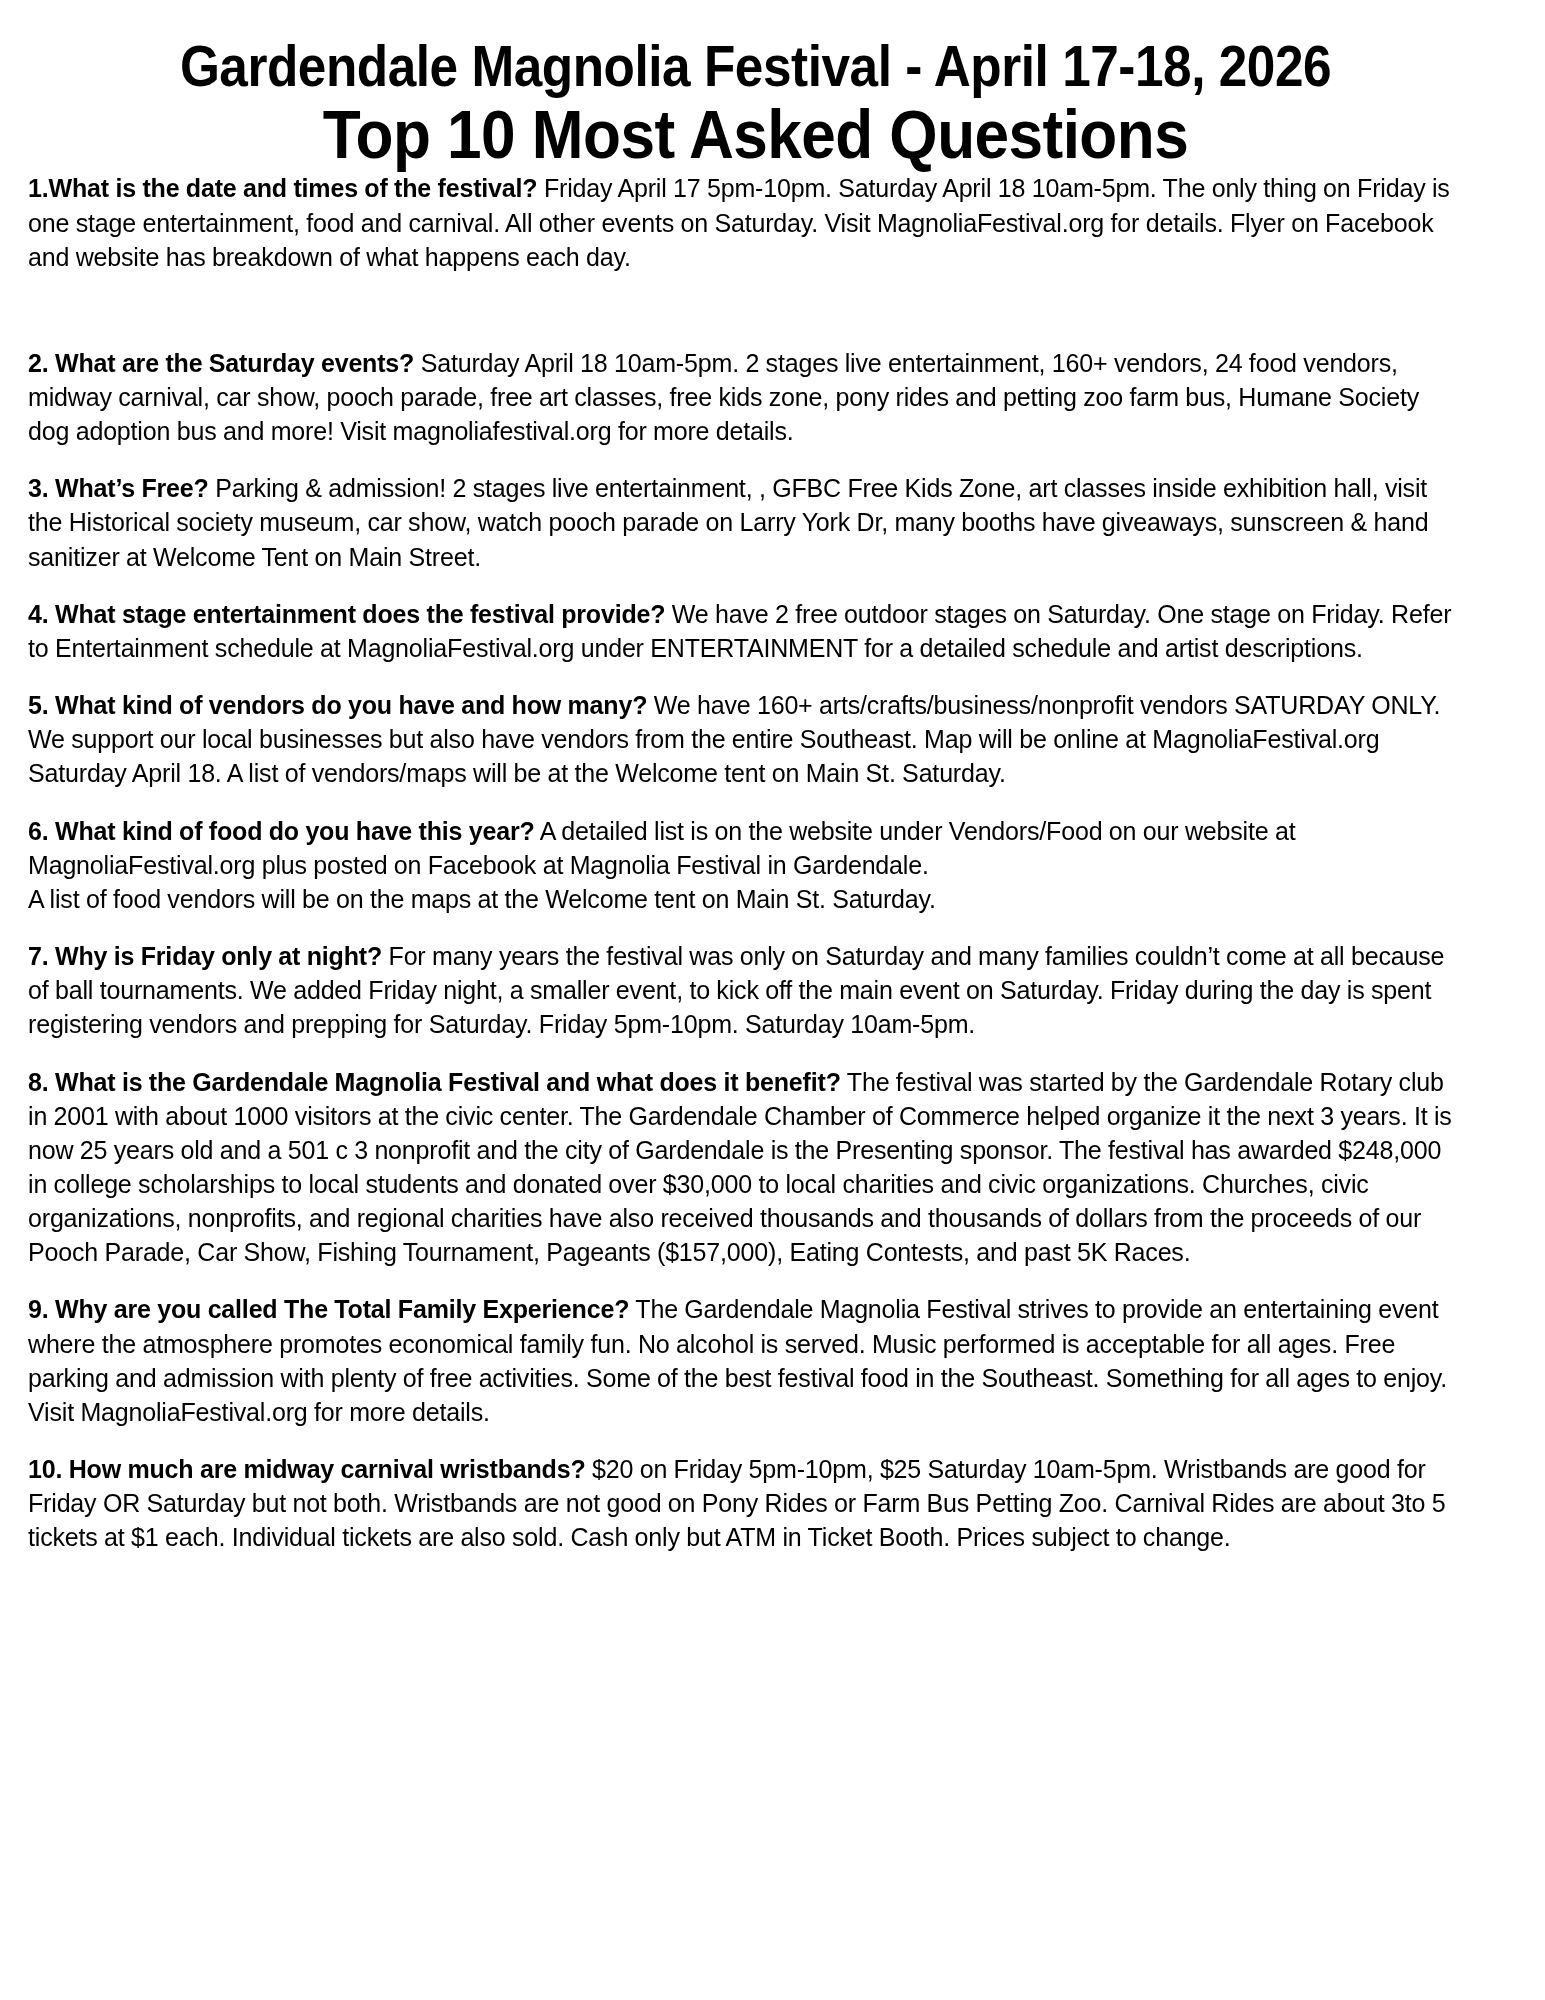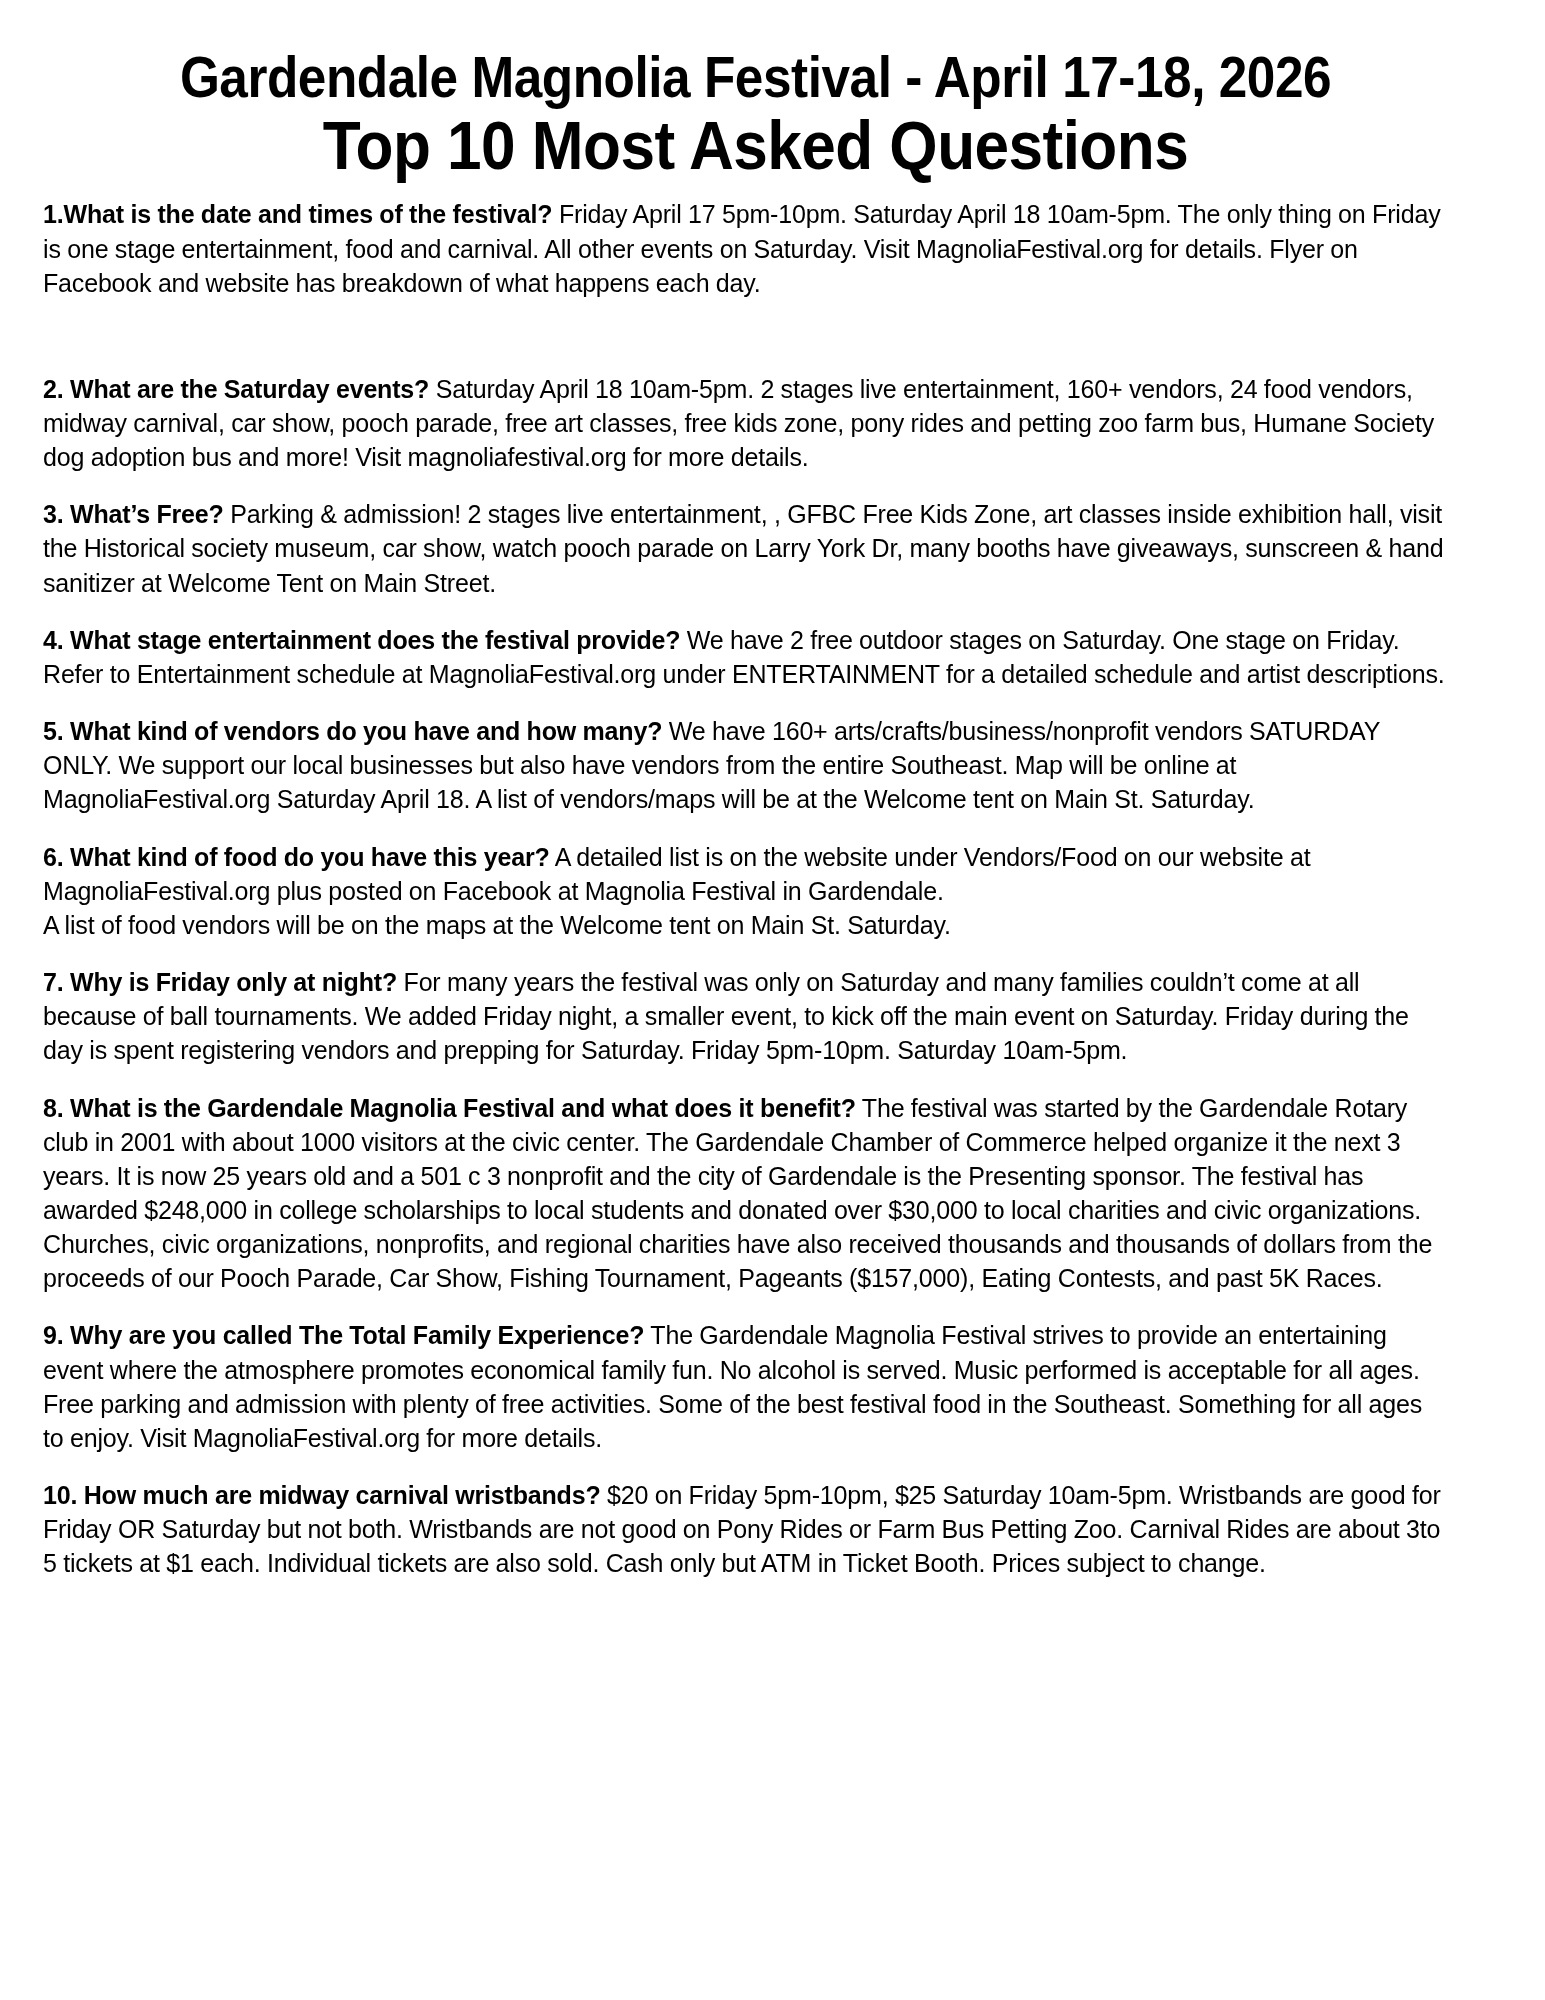--- a/index.html
+++ b/index.html
@@ -12,21 +12,21 @@
     width: 1545px;
     height: 2000px;
     font-family: "Liberation Sans", "DejaVu Sans", sans-serif;
     color: #000000;
     -webkit-font-smoothing: antialiased;
   }
   .page {
     width: 1545px;
     height: 2000px;
     box-sizing: border-box;
-    padding: 48px 62px 0 28px;
+    padding: 37px 62px 0 28px;
     position: relative;
     overflow: hidden;
   }
 
   
   .title-block {
     text-align: center;
     margin: 0;
     padding: 0;
   }
@@ -50,21 +50,21 @@
     letter-spacing: -0.6px;
     transform: scaleX(0.90);
     transform-origin: center top;
     white-space: nowrap;
     margin: 2px 0 0 0;
     padding: 0;
   }
 
   
   .faq-list {
-    margin: 15px;
+    margin: 0;
     padding: 0;
     list-style: none;
   }
   .faq-item {
     font-size: 25.4px;
     line-height: 1.345;
     margin: 0 0 23px 0;
     padding: 0;
     text-align: left;
     letter-spacing: -0.18px;

